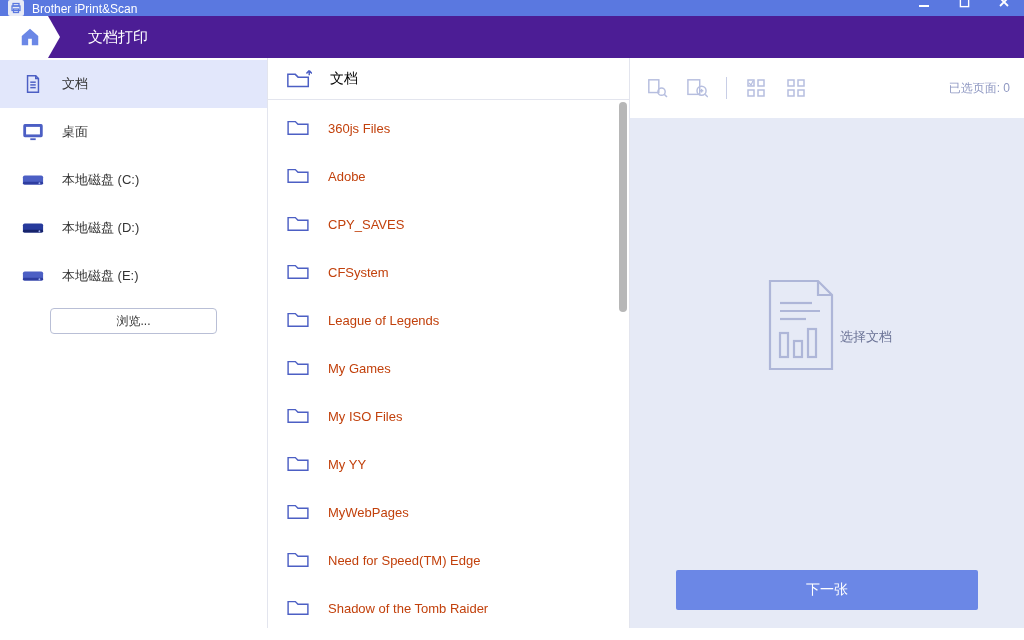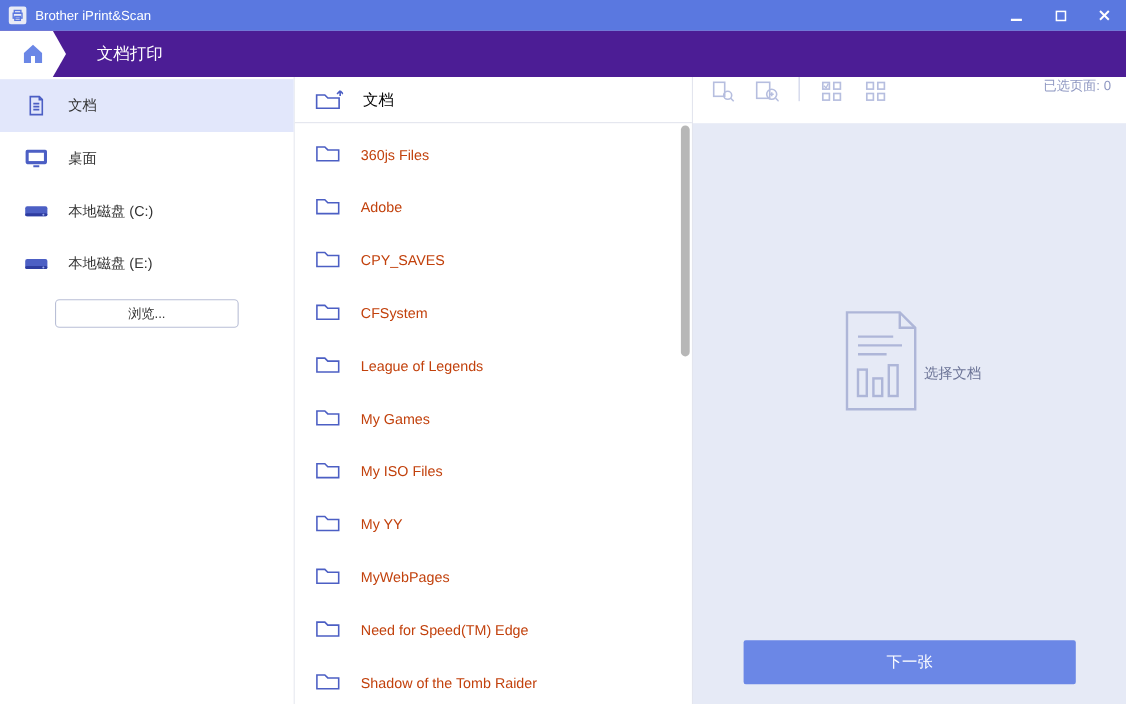--- a/index.html
+++ b/index.html
@@ -1,18 +1,18 @@
 <!DOCTYPE html>
 <html><head>
 <meta charset="utf-8">
 <style>
   * { box-sizing: border-box; margin: 0; padding: 0; font-family: "Microsoft YaHei", "Segoe UI", Arial, sans-serif; }
   html, body { width: 1024px; height: 640px; overflow: hidden; }
   .titlebar {
-    height: 28px; background: #5a78e0; display: flex; align-items: center;
+    height: 16px; background: #5a78e0; display: flex; align-items: flex-end;
     color: #fff; font-size: 12px; padding-left: 8px;
   }
   .titlebar .app-icon {
     width: 16px; height: 16px; background: #e8ebf6; display:inline-flex;
     align-items:center; justify-content:center; margin-right:8px; border-radius:2px;
   }
   .titlebar .title { flex: 1; }
   .titlebar .winbtns { display:flex; }
   .titlebar .winbtn { width: 40px; height: 28px; display:flex; align-items:center; justify-content:center; cursor:pointer; }
   .titlebar .winbtn svg { stroke:#fff; }
@@ -54,21 +54,21 @@
     height: 48px; display:flex; align-items:center; padding:0 18px; cursor:pointer;
     font-size:13px; color:#c2410c;
   }
   .f-item .f-icon { width:24px; height:20px; margin-right:18px; }
   .scrollbar {
     position:absolute; right:2px; top:44px; width:8px; height:210px; background:#b7b7b7; border-radius:4px;
   }
 
   .preview { flex:1; background:#e6eaf6; display:flex; flex-direction:column; }
   .toolbar {
-    height: 42px; display:flex; padding:0 14px; gap:14px;
+    height: 60px; display:flex; align-items:center; padding:0 14px; gap:14px;
     background:#fff;
   }
   .toolbar .sep { width:1px; height:22px; background:#c8cee6; margin:0 2px; }
   .toolbar .tbtn { width:26px; height:26px; display:flex; align-items:center; justify-content:center; cursor:pointer;}
   .toolbar .spacer { flex:1; }
   .toolbar .pagecount { font-size:12px; color:#8f98c2; }
 
   .preview-body { flex:1; display:flex; align-items:center; justify-content:center; }
   .doc-placeholder { margin-bottom:20px; }
   .placeholder-label { font-size:13px; color:#6b7396; }
@@ -154,20 +154,30 @@
             <rect x="1" y="2" width="22" height="10" rx="2" fill="#4c5fc4"></rect>
             <rect x="1" y="9" width="22" height="3" rx="1.5" fill="#2e3da0"></rect>
             <circle cx="19" cy="10.5" r="1" fill="#9fb0f0"></circle>
           </svg>
       </span>
       <span>本地磁盘 (C:)</span>
     </div>
     <div class="s-item">
       <span class="s-icon">
         <svg width="22" height="14" viewBox="0 0 24 14">
+            <rect x="1" y="2" width="22" height="10" rx="2" fill="#273a9c"></rect>
+            <rect x="1" y="9" width="22" height="3" rx="1.5" fill="#16236b"></rect>
+            <circle cx="19" cy="10.5" r="1" fill="#9fb0f0"></circle>
+          </svg>
+      </span>
+      <span>本地磁盘 (D:)</span>
+    </div>
+    <div class="s-item">
+      <span class="s-icon">
+        <svg width="22" height="14" viewBox="0 0 24 14">
             <rect x="1" y="2" width="22" height="10" rx="2" fill="#4c5fc4"></rect>
             <rect x="1" y="9" width="22" height="3" rx="1.5" fill="#2e3da0"></rect>
             <circle cx="19" cy="10.5" r="1" fill="#9fb0f0"></circle>
           </svg>
       </span>
       <span>本地磁盘 (E:)</span>
     </div>
     <div class="browse-wrap">
       <button class="browse-btn">浏览...</button>
     </div>

